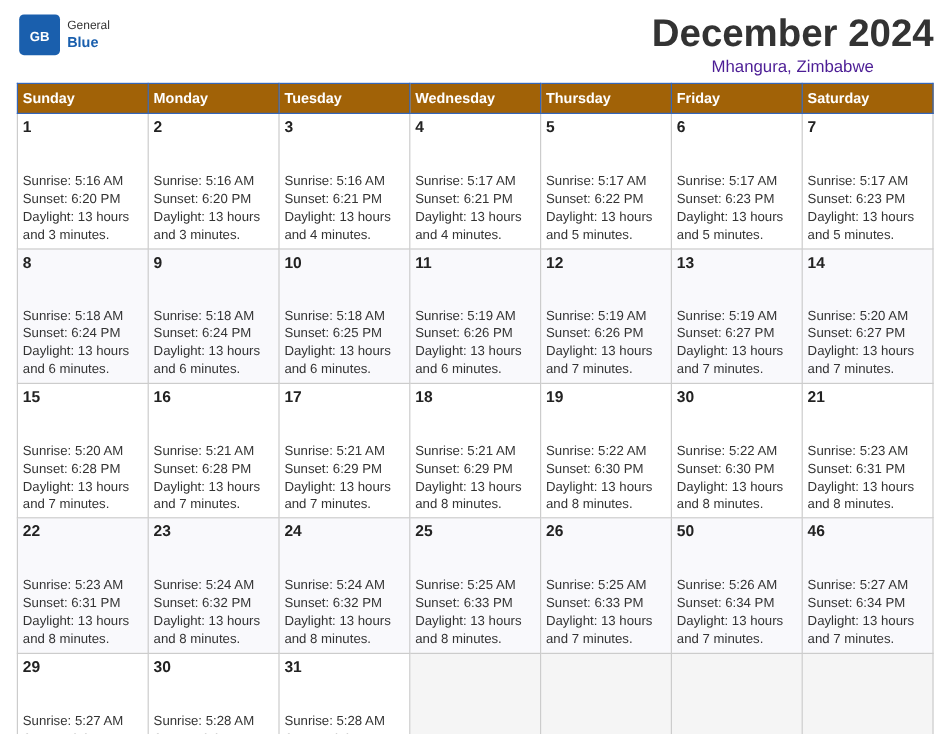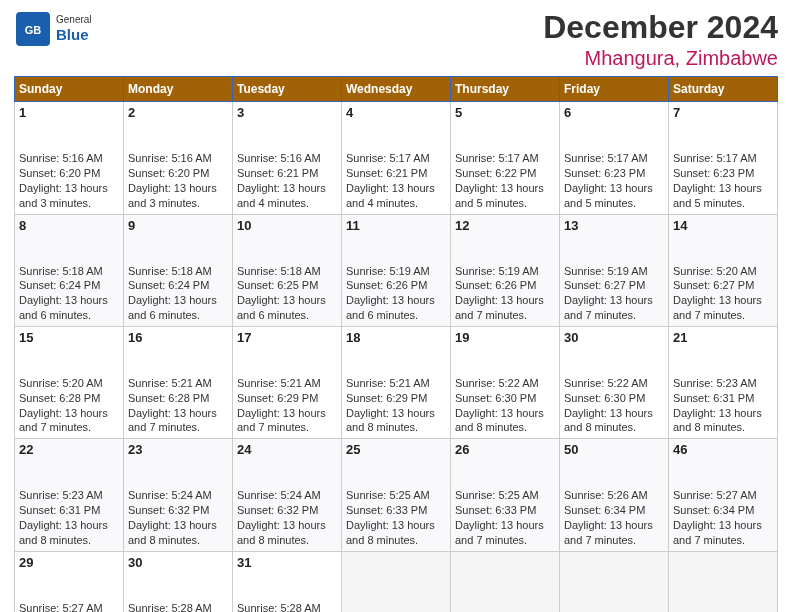--- a/index.html
+++ b/index.html
@@ -21,32 +21,32 @@
       justify-content: space-between;
       align-items: flex-start;
       margin-bottom: 6px;
     }
     .logo {
       display: flex;
       flex-direction: column;
       align-items: flex-start;
     }
     .title-block {
-      text-align: right;
+      text-align: center;
       margin-left: 36px;
     }
     .month-title {
       font-size: 32px;
       font-weight: bold;
       color: #333;
       line-height: 1.1;
     }
     .location {
-      font-size: 20px;
-      color: #be185d;
+      font-size: 14px;
+      color: #4c1d95;
       margin-top: 2px;
     }
     .calendar {
       width: 100%;
       border-collapse: collapse;
       table-layout: fixed;
     }
     .calendar th {
       background: #2255aa;
       color: #fff;
@@ -92,21 +92,21 @@
     <div class="logo">
       <div style="display:flex;align-items:center;gap:4px;">
         <svg width="38" height="38" viewBox="0 0 38 38">
           <rect x="2" y="2" width="34" height="34" rx="4" fill="#1a5fad"></rect>
           <text x="19" y="24" text-anchor="middle" font-size="11" font-weight="bold" fill="white" font-family="Arial">GB</text>
         </svg>
         <div>
           <div style="font-size:10px;font-weight:normal;color:#333;line-height:1.2;">
             <span>General</span>
           </div>
-          <div style="font-size:15px;font-weight:bold;color:#1a5fad;line-height:1.2;">
+          <div style="font-size:12px;font-weight:bold;color:#1a5fad;line-height:1.2;">
             <span>Blue</span>
           </div>
         </div>
       </div>
     </div>
     <div class="title-block">
       <div class="month-title">December 2024</div>
       <div class="location">Mhangura, Zimbabwe</div>
     </div>
   </div>

